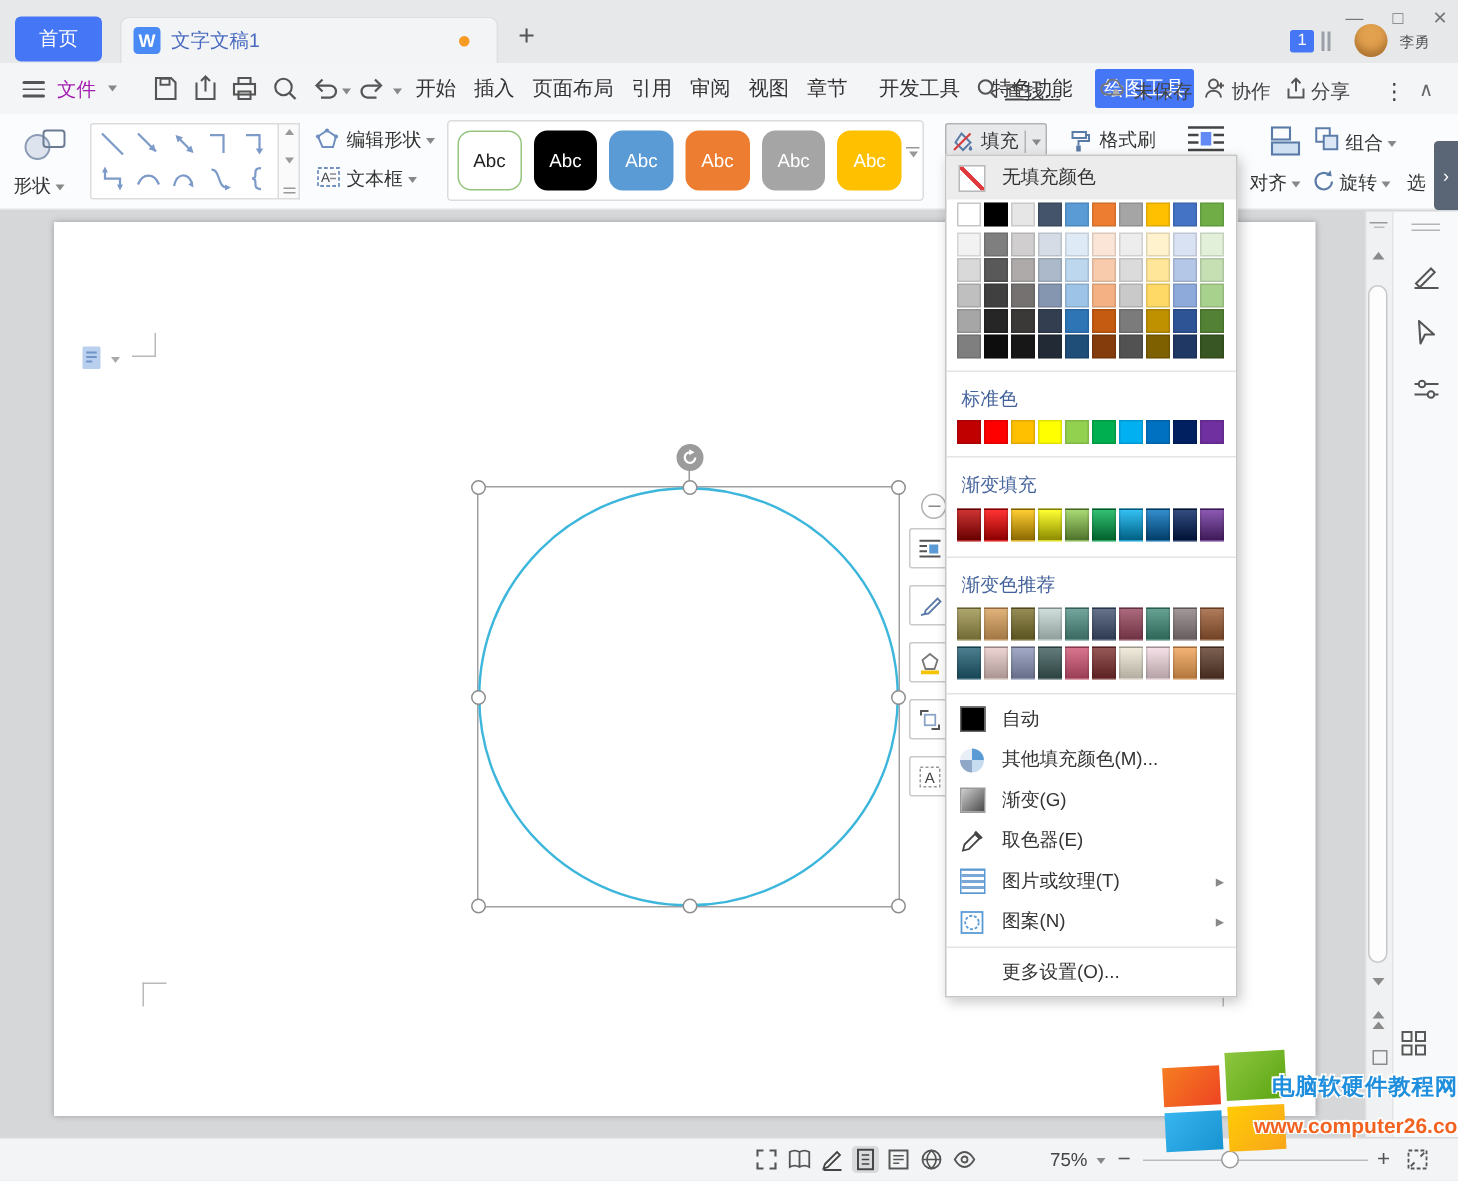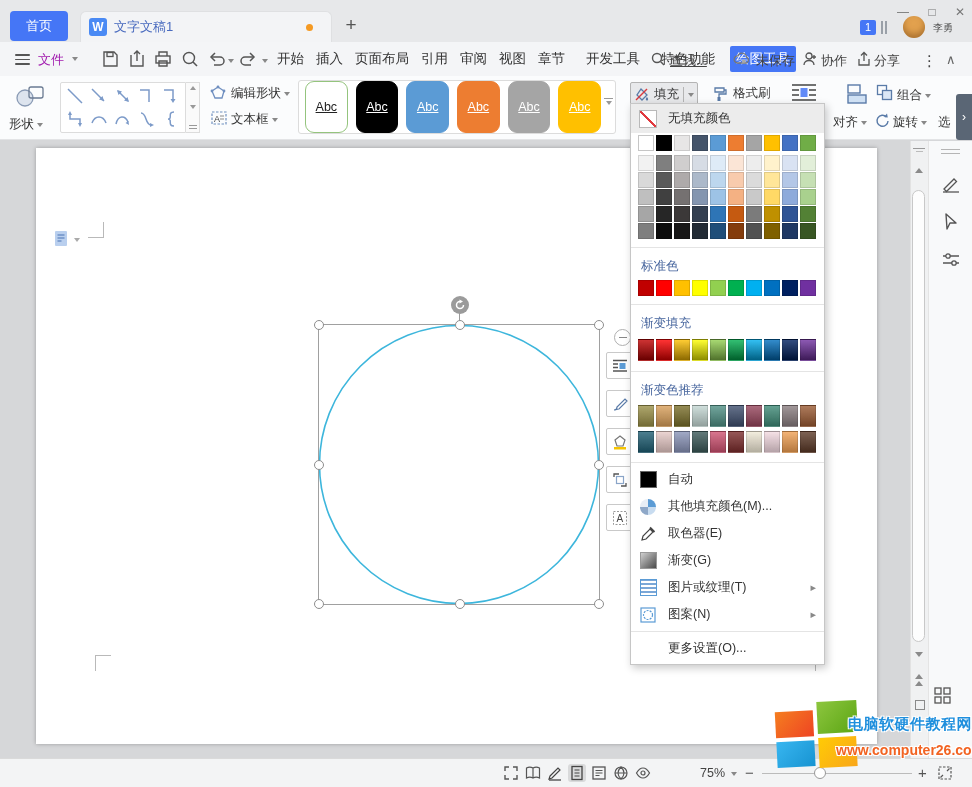--- a/index.html
+++ b/index.html
@@ -44,22 +44,22 @@
   #line-gallery{left:60px;top:6px;width:126px;height:51px;background:#fff;border:1px solid #dcdcdc;border-radius:2px 0 0 2px;
     display:grid;grid-template-columns:repeat(5,1fr);grid-template-rows:1fr 1fr;padding:2px;box-sizing:border-box;}
   #line-gallery svg{width:20px;height:20px;margin:auto;}
   #gallery-scroll{left:186px;top:6px;width:14px;height:51px;border:1px solid #dcdcdc;border-left:none;background:#fafafa;
     display:flex;flex-direction:column;align-items:center;justify-content:space-between;padding:3px 0;box-sizing:border-box;}
   .tinytri{width:0;height:0;border-left:3px solid transparent;border-right:3px solid transparent;}
   .tinytri.up{border-bottom:4px solid #999;}
   .tinytri.down{border-top:4px solid #999;}
   #abc-gallery{left:298px;top:4px;width:318px;height:54px;background:#fff;border:1px solid #dcdcdc;border-radius:3px;
     display:flex;align-items:center;padding:0 6px;box-sizing:border-box;}
-  .abc-swatch{width:44px;height:52px;border-radius:9px;margin-right:8px;font-size:12.5px;
-    display:flex;align-items:center;justify-content:center;box-sizing:border-box;text-decoration:underline;}
+  .abc-swatch{width:44px;height:40px;border-radius:9px;margin-right:8px;font-size:12.5px;
+    display:flex;align-items:center;justify-content:center;box-sizing:border-box;}
   #fill-btn{left:630px;top:6px;height:23px;display:flex;align-items:center;background:#e8e9eb;
     border:1px solid #b4b4b4;border-radius:2px;padding:0 3px;}
   #fmt-btn{left:712px;top:6px;height:23px;display:flex;align-items:center;}
   #expand-tab{left:956px;top:94px;width:16px;height:46px;background:#5a6675;border-radius:3px 0 0 3px;
     color:#fff;font-size:12px;text-align:center;line-height:46px;}
   
   #page{left:36px;top:148px;width:841px;height:596px;background:#fff;box-shadow:0 0 4px rgba(0,0,0,.28);}
   .cropmark{width:15px;height:15px;}
   #sel-box{left:318px;top:324px;width:282px;height:281px;border:1px solid #a0a0a0;box-sizing:border-box;}
   .handle{position:absolute;width:10px;height:10px;border-radius:50%;background:#fff;border:1px solid #8d8d8d;box-sizing:border-box;}
@@ -543,32 +543,32 @@
       <span>自动</span>
     </div>
     <div class="menu-item">
       <div class="mi-icon">
           <div style="width:16px;height:16px;border-radius:50%;background:conic-gradient(#5b9bd5 0 25%,#c8dcf0 25% 50%,#8fa8c8 50% 75%,#e8eef6 75%);"></div>
         </div>
       <span>其他填充颜色(M)...</span>
     </div>
     <div class="menu-item">
       <div class="mi-icon">
+          <div style="width:15px;height:15px;background:linear-gradient(135deg,#cfcfcf,#4a4a4a);border:1px solid #999;"></div>
+        </div>
+      <span>渐变(G)</span>
+    </div>
+    <div class="menu-item">
+      <div class="mi-icon">
           <svg width="16" height="16" viewBox="0 0 16 16">
             <path d="M2 14l1-4 7-7 3 3-7 7z" fill="none" stroke="#444" stroke-width="1.2"></path>
             <path d="M10 1.5L14.5 6" stroke="#444" stroke-width="1.8"></path>
           </svg>
         </div>
       <span>取色器(E)</span>
-    </div>
-    <div class="menu-item">
-      <div class="mi-icon">
-          <div style="width:15px;height:15px;background:linear-gradient(135deg,#cfcfcf,#4a4a4a);border:1px solid #999;"></div>
-        </div>
-      <span>渐变(G)</span>
     </div>
     <div class="menu-item">
       <div class="mi-icon">
           <div style="width:15px;height:15px;border:1px solid #5b9bd5;background:repeating-linear-gradient(0deg,#fff 0 2px,#7ba7d7 2px 4px);"></div>
         </div>
       <span>图片或纹理(T)</span>
       <span class="sub-arrow">▸</span>
     </div>
     <div class="menu-item">
       <div class="mi-icon">

